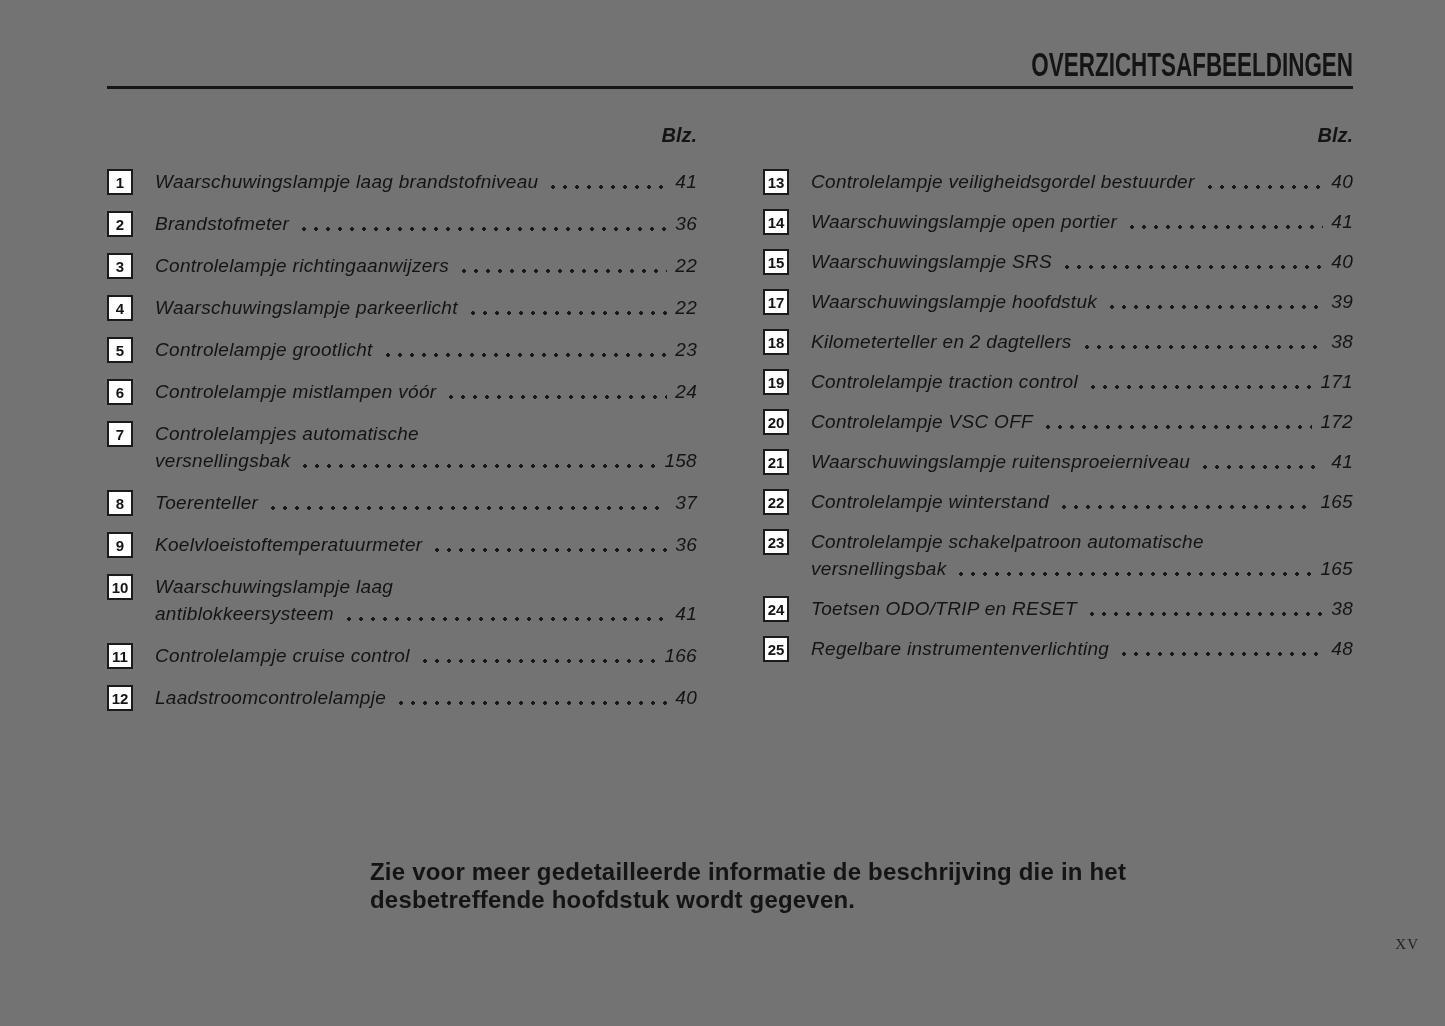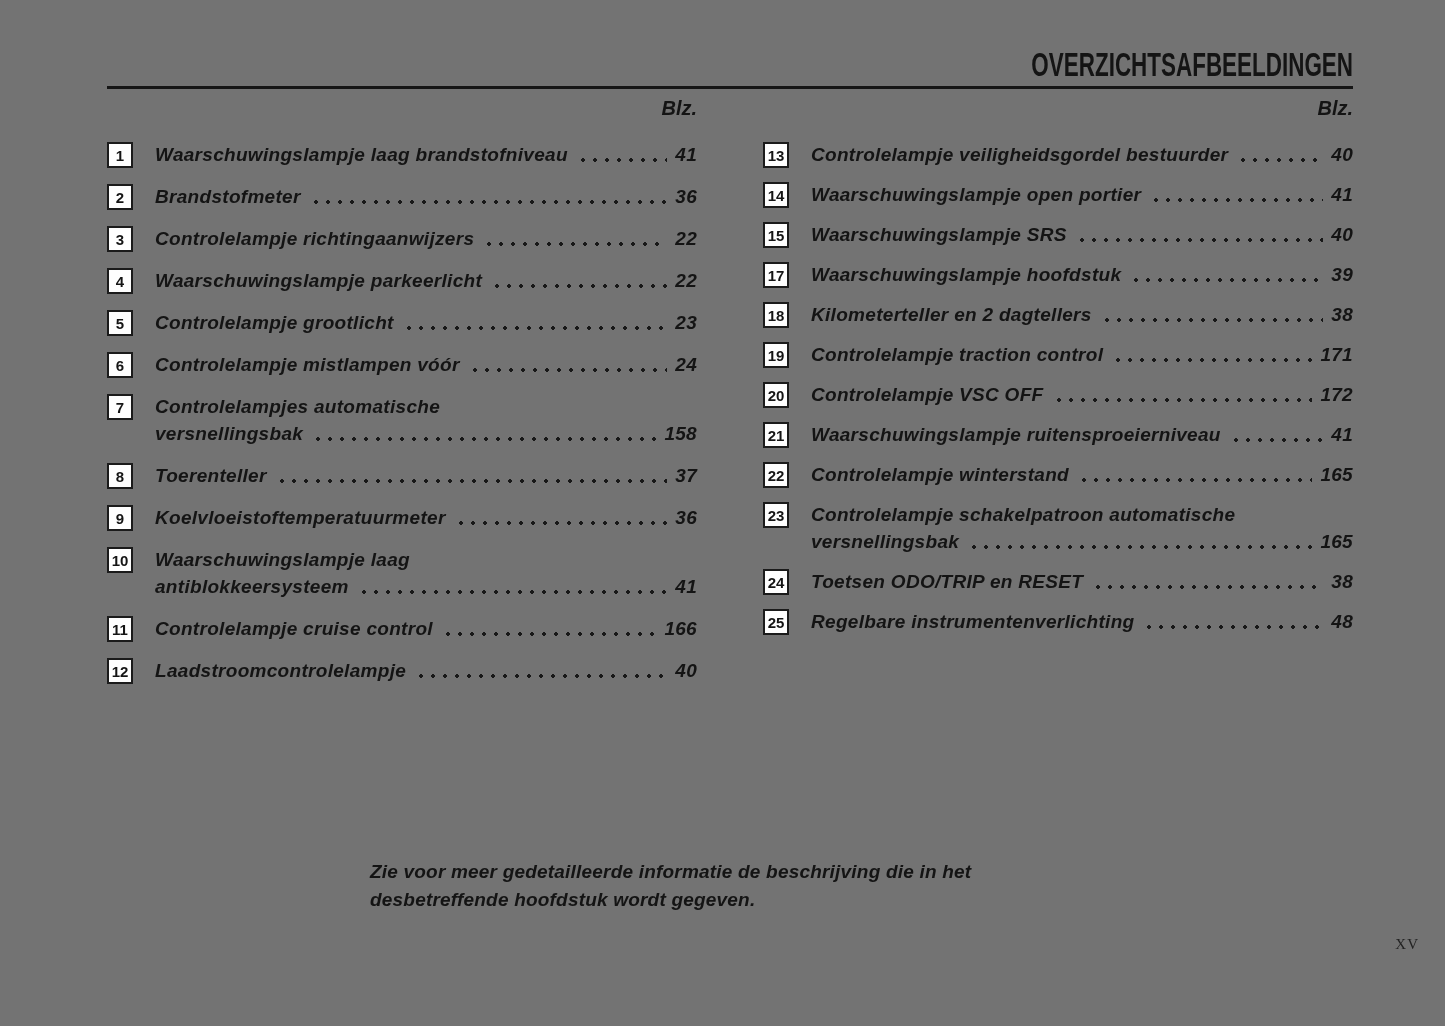--- a/index.html
+++ b/index.html
@@ -33,21 +33,21 @@
     position: absolute;
     top: 86px;
     left: 107px;
     right: 92px;
     height: 3px;
     background: #161616;
   }
   
   .columns {
     position: absolute;
-    top: 97px;
+    top: 124px;
     left: 107px;
     right: 92px;
     display: flex;
     gap: 66px;
   }
   .col { width: 590px; flex: none; }
   .col-header {
     text-align: right;
     font-style: italic;
     font-weight: bold;
@@ -74,21 +74,21 @@
     justify-content: center;
     font-weight: bold;
     font-size: 15px;
     font-style: normal;
     background: #fefefe;
   }
   .entry {
     flex: 1;
     min-width: 0;
     font-style: italic;
-    font-weight: bold;
+    font-weight: normal;
     font-size: 19px;
     line-height: 27px;
     letter-spacing: 0.3px;
   }
   .line { display: flex; }
   .line .txt { white-space: nowrap; }
   .leader {
     flex: 1;
     margin-left: 9px;
     margin-right: 8px;
@@ -96,23 +96,22 @@
     background-size: 12px 4px;
     background-repeat: repeat-x;
     background-position: left calc(100% - 6px);
   }
   .pg { white-space: nowrap; }
   
   .footer-note {
     position: absolute;
     left: 370px;
     top: 858px;
-    font-style: italic;
     font-weight: bold;
-    font-size: 19px;
+    font-size: 24px;
     line-height: 28px;
     letter-spacing: 0.2px;
   }
   .page-number {
     position: absolute;
     right: 26px;
     top: 936px;
     font-family: "Liberation Serif", serif;
     font-size: 15px;
     letter-spacing: 1px;

